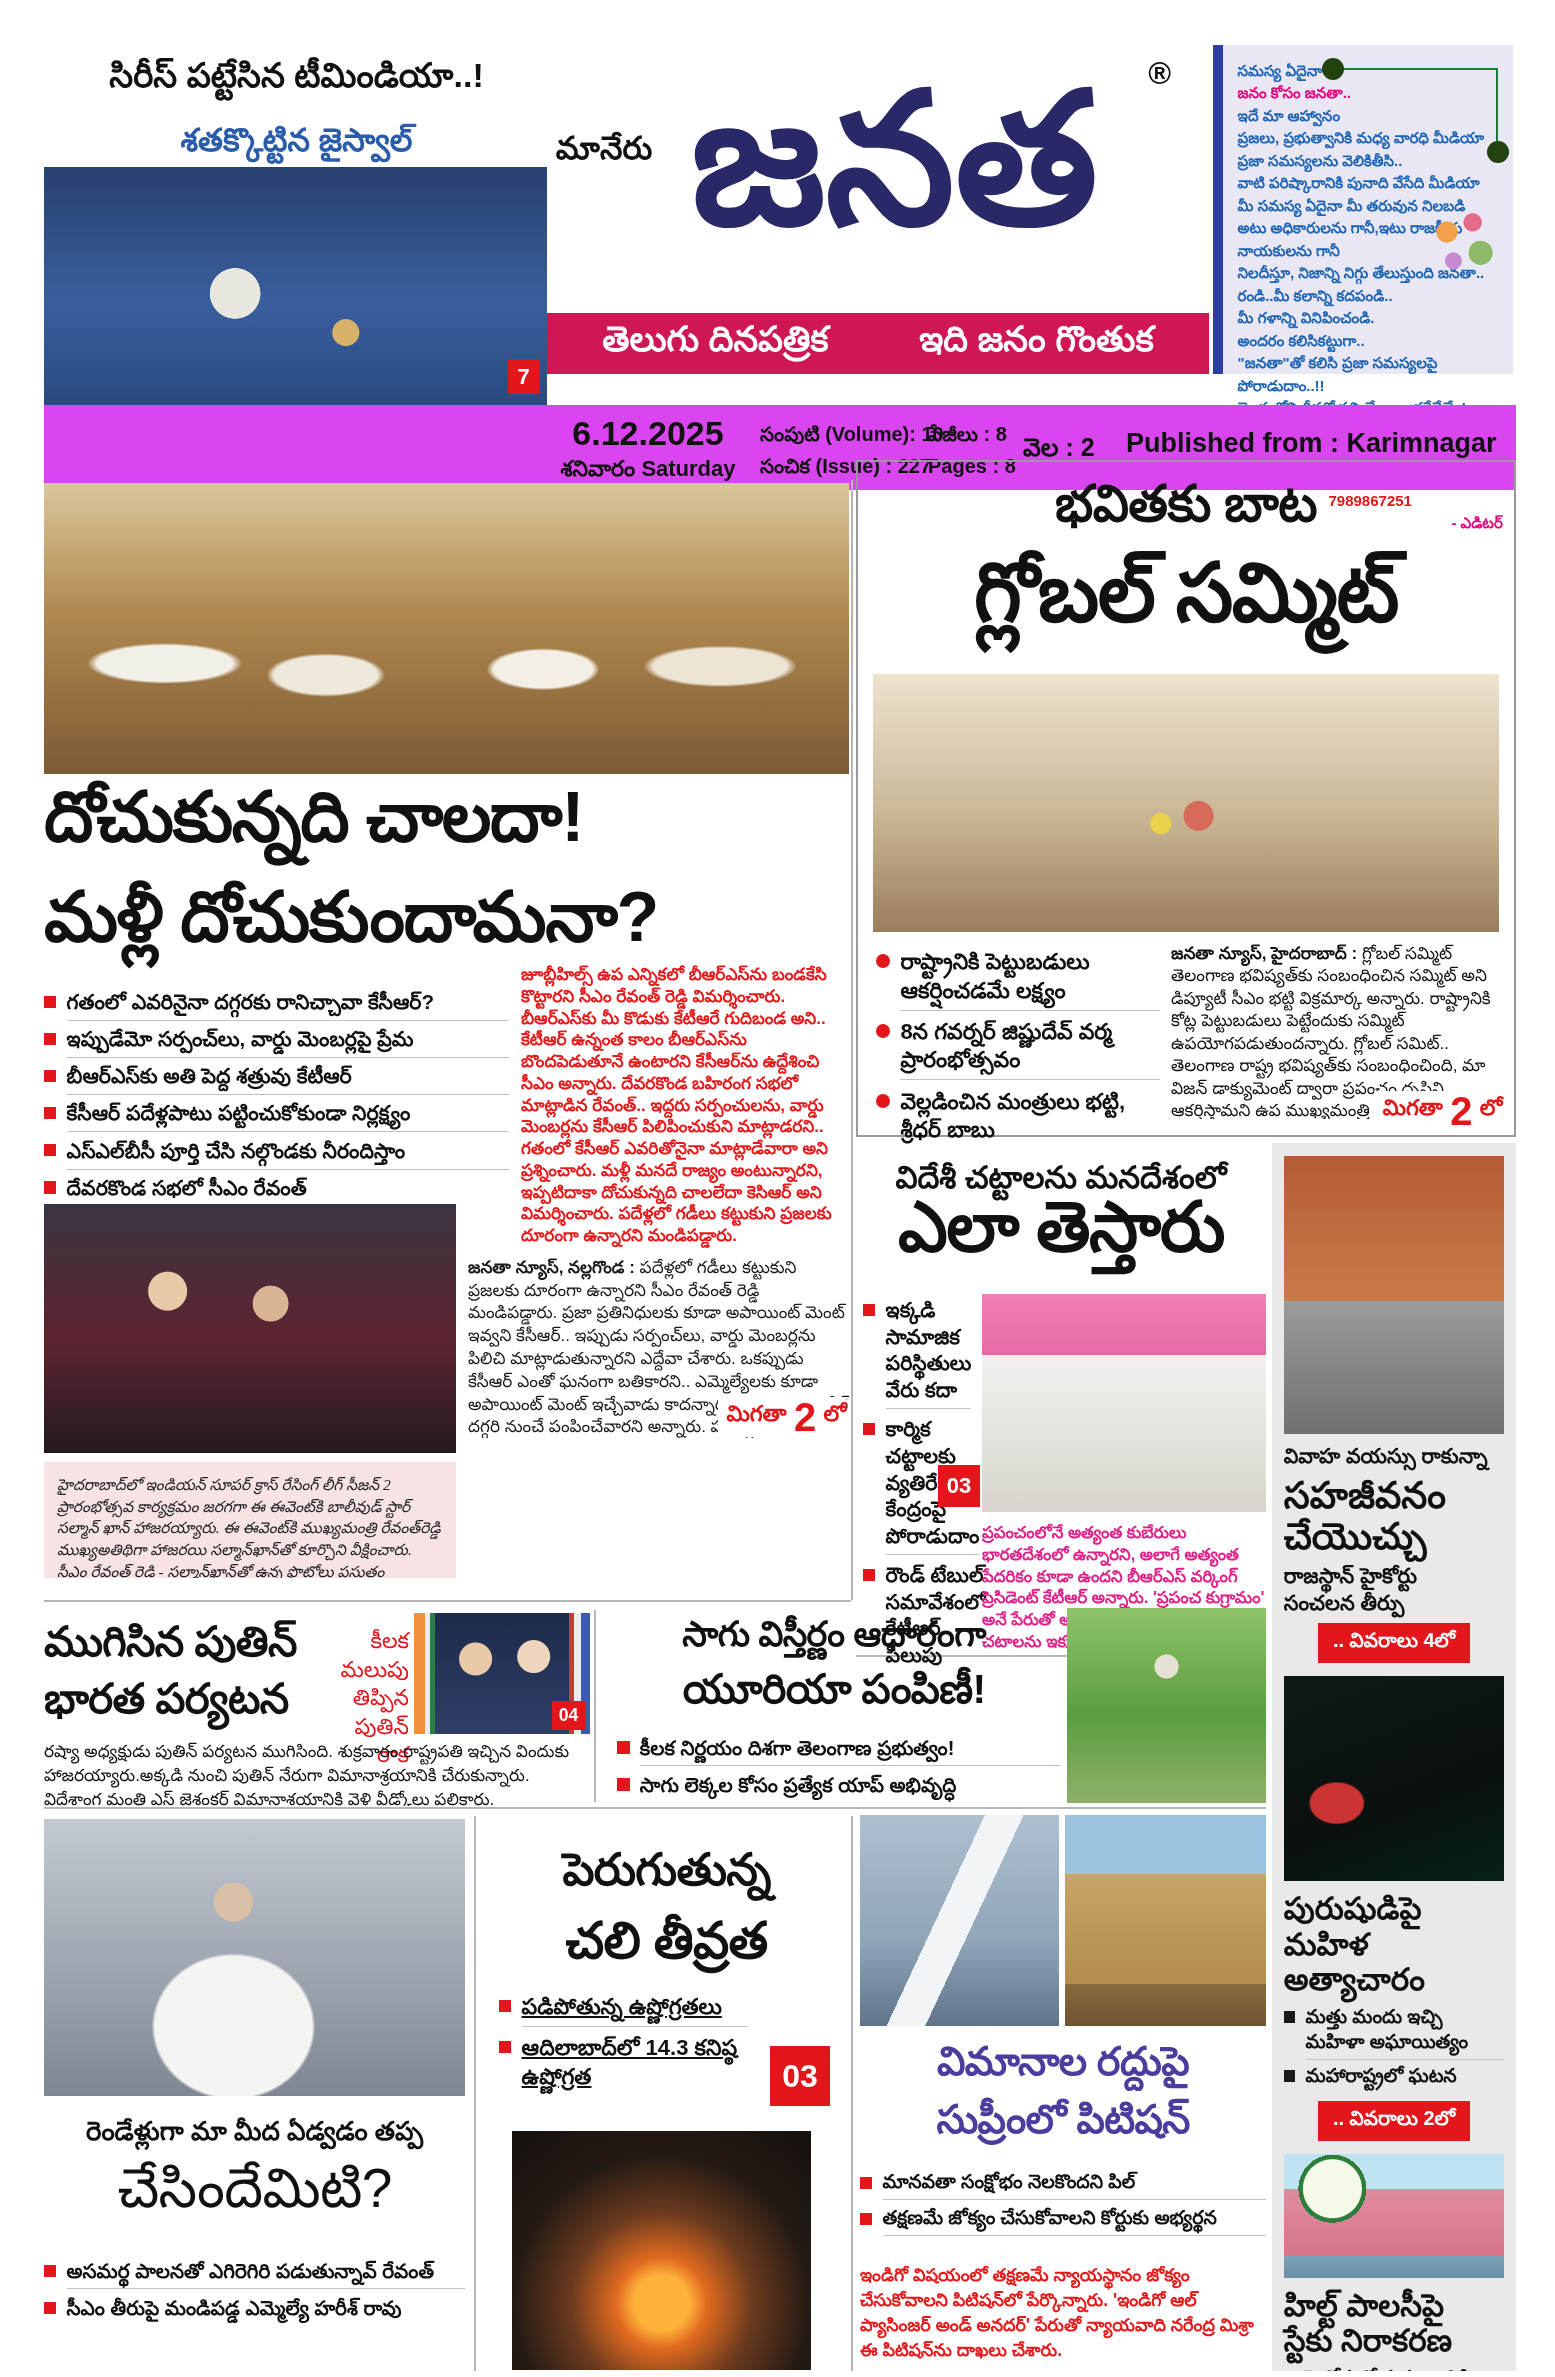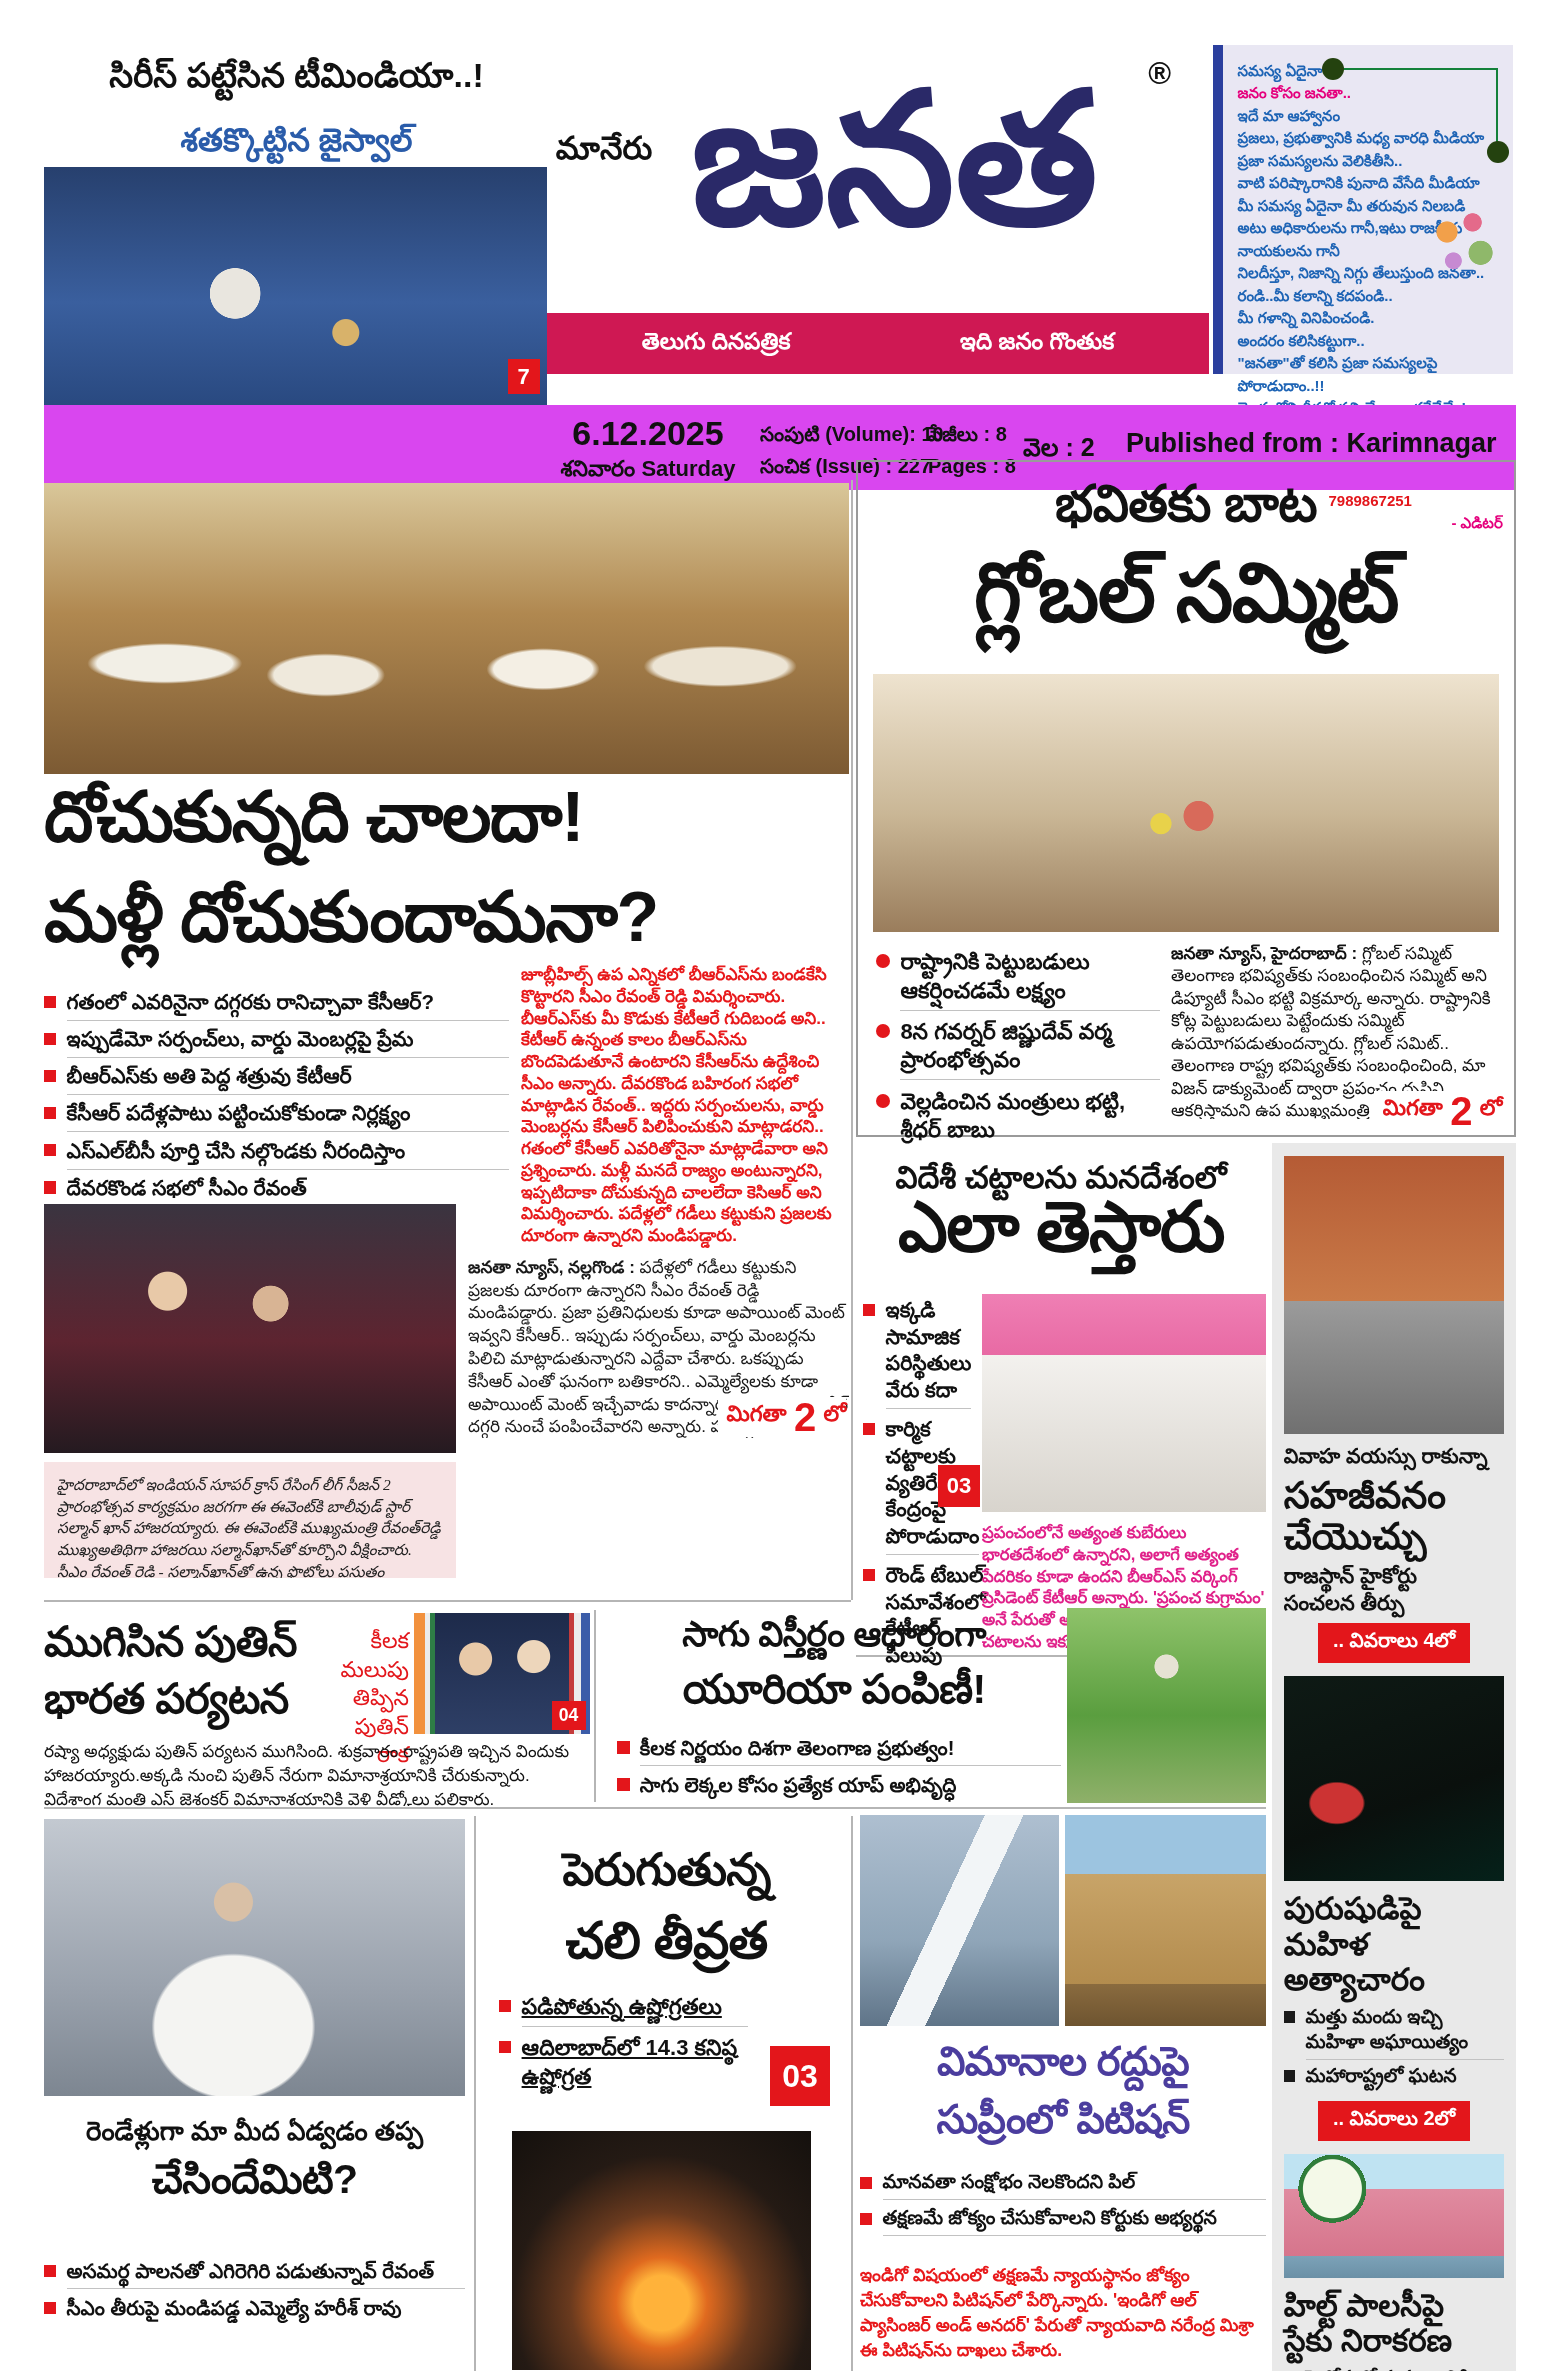--- a/index.html
+++ b/index.html
@@ -25,21 +25,21 @@
   
   .t-h1{font-size:34px;font-weight:800;text-align:center;}
   .t-h2{font-size:32px;font-weight:800;text-align:center;color:#2a5caa;margin-top:19px;}
   
   .m-prefix{position:absolute;left:8.8px;top:86px;font-size:32px;font-weight:800;}
   .m-logo{position:absolute;left:95px;top:0px;width:505px;text-align:center;
           font-size:184px;line-height:1.25;font-weight:900;color:#2a2968;}
   .m-reg{position:absolute;right:38px;top:11.7px;font-size:31px;font-weight:bold;}
   .m-tag{position:absolute;left:0;top:269px;width:100%;height:61px;background:#cf1853;
          display:flex;align-items:center;justify-content:space-around;color:#fff;
-         font-size:23px;font-weight:800;padding:0 10px;box-sizing:border-box;}
+         font-size:35px;font-weight:800;padding:0 10px;box-sizing:border-box;}
   
   .promo{left:1213px;top:45px;width:300px;height:329px;background:#e9e7f3;
          border-left:10.2px solid #2b3f9e;box-sizing:border-box;
          padding:14.6px 10.2px 7.3px 14.6px;font-size:15px;font-weight:bold;color:#1e64b5;line-height:1.5;}
   .p-l2{color:#e5007d;}
   .p-ent{color:#e5007d;text-align:right;margin-top:2.9px;}
   .p-contact{text-align:center;}
   .p-phone{color:#e3161b;}
   .p-sign{color:#e5007d;text-align:right;}
   .bracket{position:absolute;right:14.6px;top:23.4px;width:161px;height:82px;
@@ -99,21 +99,21 @@
   .sb-chip{text-align:center;margin-top:7.3px;}
   
   .pt-head{font-size:42px;font-weight:900;line-height:1.35;letter-spacing:-0.7px;}
   .pt-kick{color:#e3161b;font-size:22px;font-weight:400;text-align:right;line-height:1.3;}
   .pt-body{font-size:17px;line-height:1.4;}
   .u-h1{font-size:35px;font-weight:900;text-align:center;letter-spacing:-0.7px;}
   .u-h2{font-size:41px;font-weight:900;text-align:center;letter-spacing:-0.7px;margin-top:2.9px;}
   .u-bl .blt{font-size:20px;}
   .u-bl .bl{margin-bottom:5.9px;}
   .h-kick{font-size:26px;font-weight:800;text-align:center;}
-  .h-head{font-size:41px;font-weight:700;text-align:center;letter-spacing:-0.7px;}
+  .h-head{font-size:55px;font-weight:400;text-align:center;letter-spacing:-0.7px;}
   .h-bl .blt{font-size:20px;}
   .h-bl .bl{margin-bottom:5.9px;}
   .c-h1{font-size:45px;font-weight:900;text-align:center;letter-spacing:-0.7px;}
   .c-h2{font-size:51px;font-weight:900;text-align:center;letter-spacing:-0.7px;}
   .c-bl .blt{font-size:22px;}
   .c-bl .bl{margin-bottom:7.3px;}
   .f-head{font-size:40px;font-weight:900;color:#4b3d9e;text-align:center;letter-spacing:-0.7px;}
   .f-bl .blt{font-size:19px;}
   .f-bl .bl{margin-bottom:5.9px;}
   .f-body{color:#e8191b;font-weight:bold;font-size:17.6px;line-height:1.42;}

